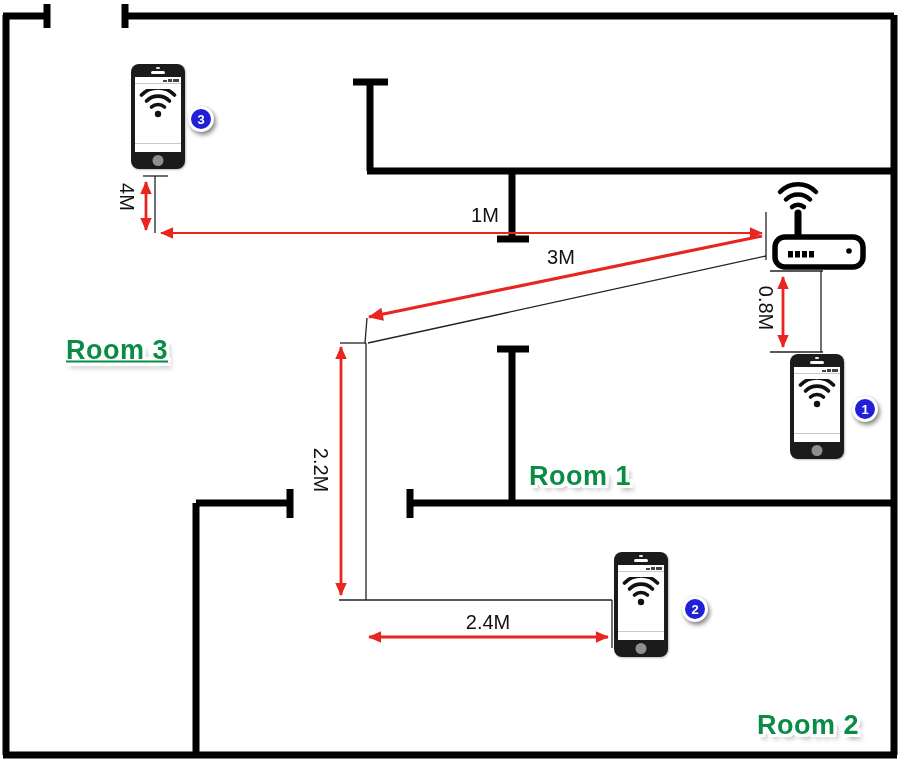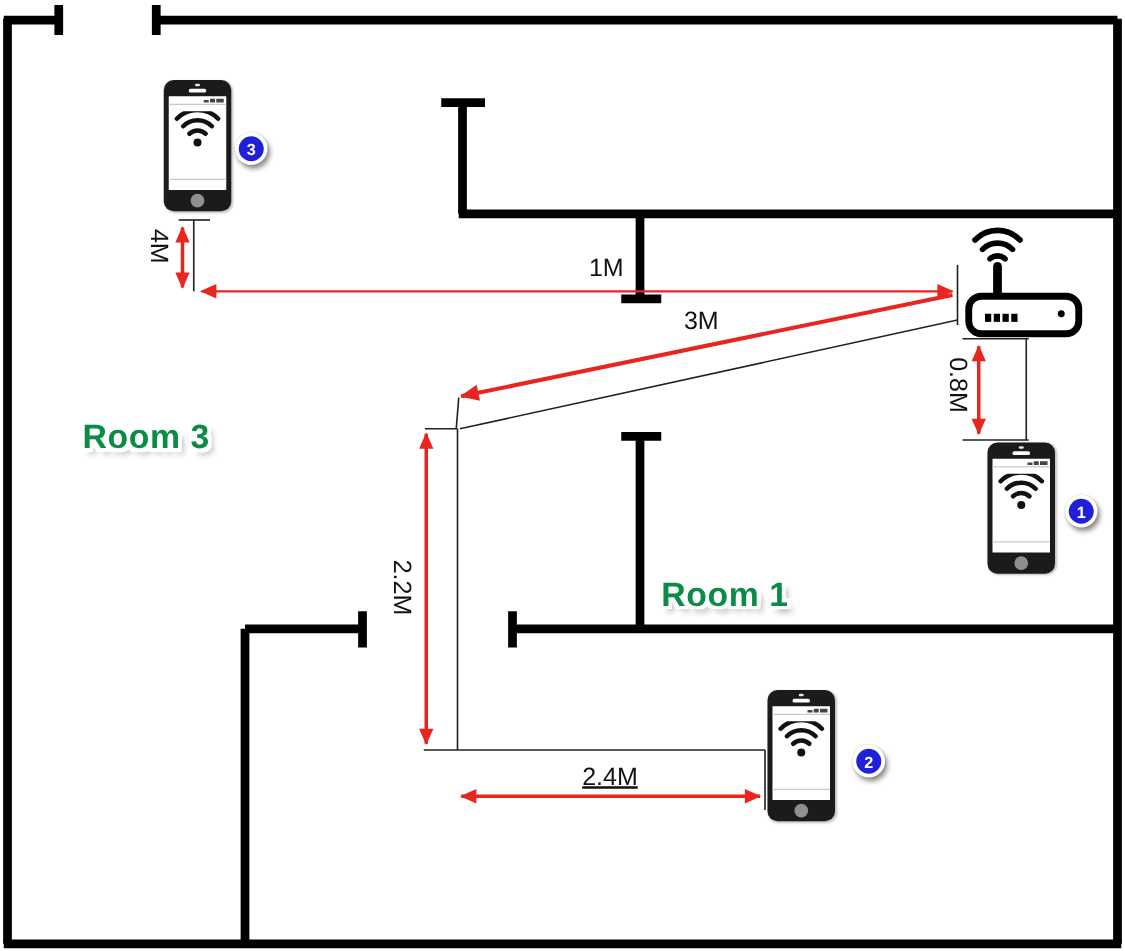--- a/index.html
+++ b/index.html
@@ -195,18 +195,19 @@
     </div>
     <div class="home"></div>
   </div>
   <div class="badge" style="left:682px;top:596px;">2</div>
 
   <div class="dim-label" style="left:485px;top:215px;">1M</div>
   <div class="dim-label" style="left:561px;top:257px;text-align:right;">3M</div>
   <div class="dim-label v" style="left:127px;top:197px;">4M</div>
   <div class="dim-label v" style="left:766px;top:308px;">0.8M</div>
   <div class="dim-label v" style="left:321px;top:470px;">2.2M</div>
-  <div class="dim-label" style="left:488px;top:622px;text-decoration:underline;">2.4M</div>
-
-  <div class="room-label" style="left:117px;top:350px;">Room 3</div>
+  <div class="dim-label" style="left:488px;top:622px;">2.4M</div>
+
+  <div class="room-label" style="left:117px;top:350px;text-decoration:underline;">Room 3</div>
   <div class="room-label" style="left:580px;top:476px;">Room 1</div>
+  <div class="room-label" style="left:808px;top:725px;">Room 2</div>
 
 </div>
 
 </body></html>

